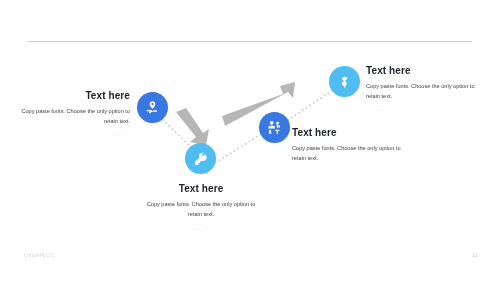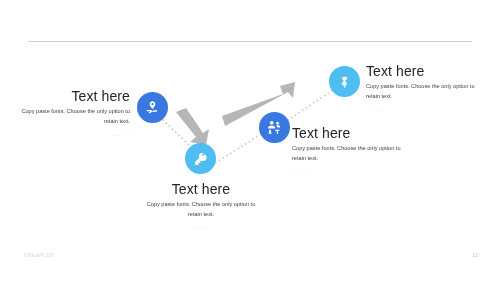--- a/index.html
+++ b/index.html
@@ -48,22 +48,22 @@
   .node svg { display: block; }
 
   .node-1 { left: 137px; top: 92px; width: 31px; height: 31px; background: #3878e0; }
   .node-2 { left: 185px; top: 143px; width: 31px; height: 31px; background: #4fbcf2; }
   .node-3 { left: 259px; top: 112px; width: 31px; height: 31px; background: #3878e0; }
   .node-4 { left: 329px; top: 66px; width: 31px; height: 31px; background: #4fbcf2; }
 
   
   .block { position: absolute; }
   .block .title {
-    font-size: 14px;
-    font-weight: normal;
+    font-size: 10px;
+    font-weight: bold;
     color: #20242b;
     line-height: 12px;
     margin: 0 0 4px 0;
     letter-spacing: 0.1px;
   }
   .block .body {
     font-size: 5.6px;
     color: #3c4149;
     line-height: 10px;
     margin: 0;

